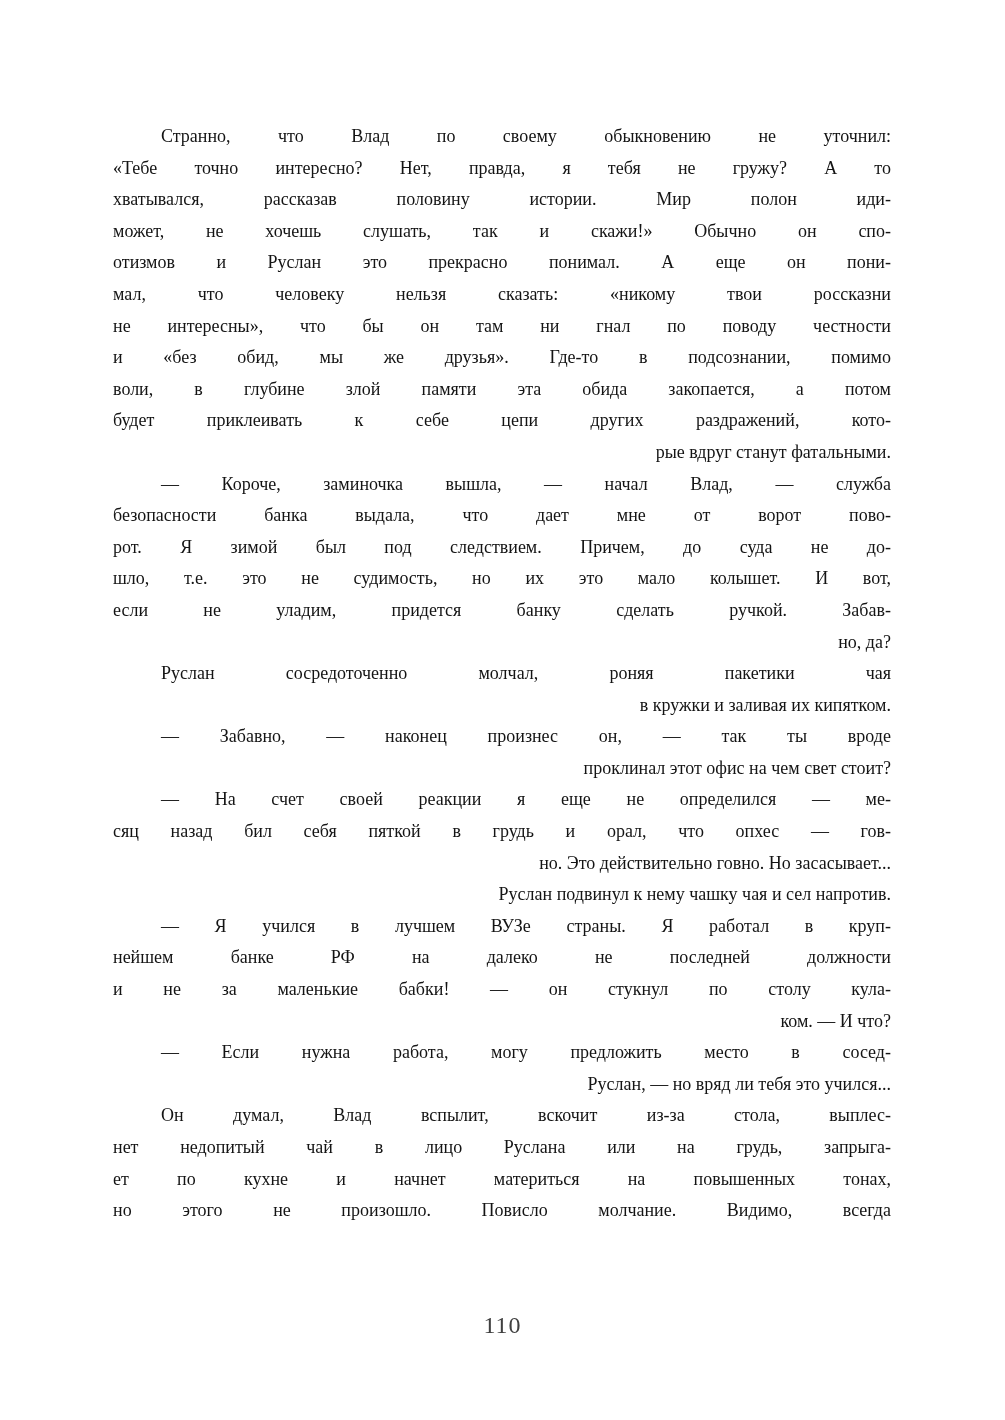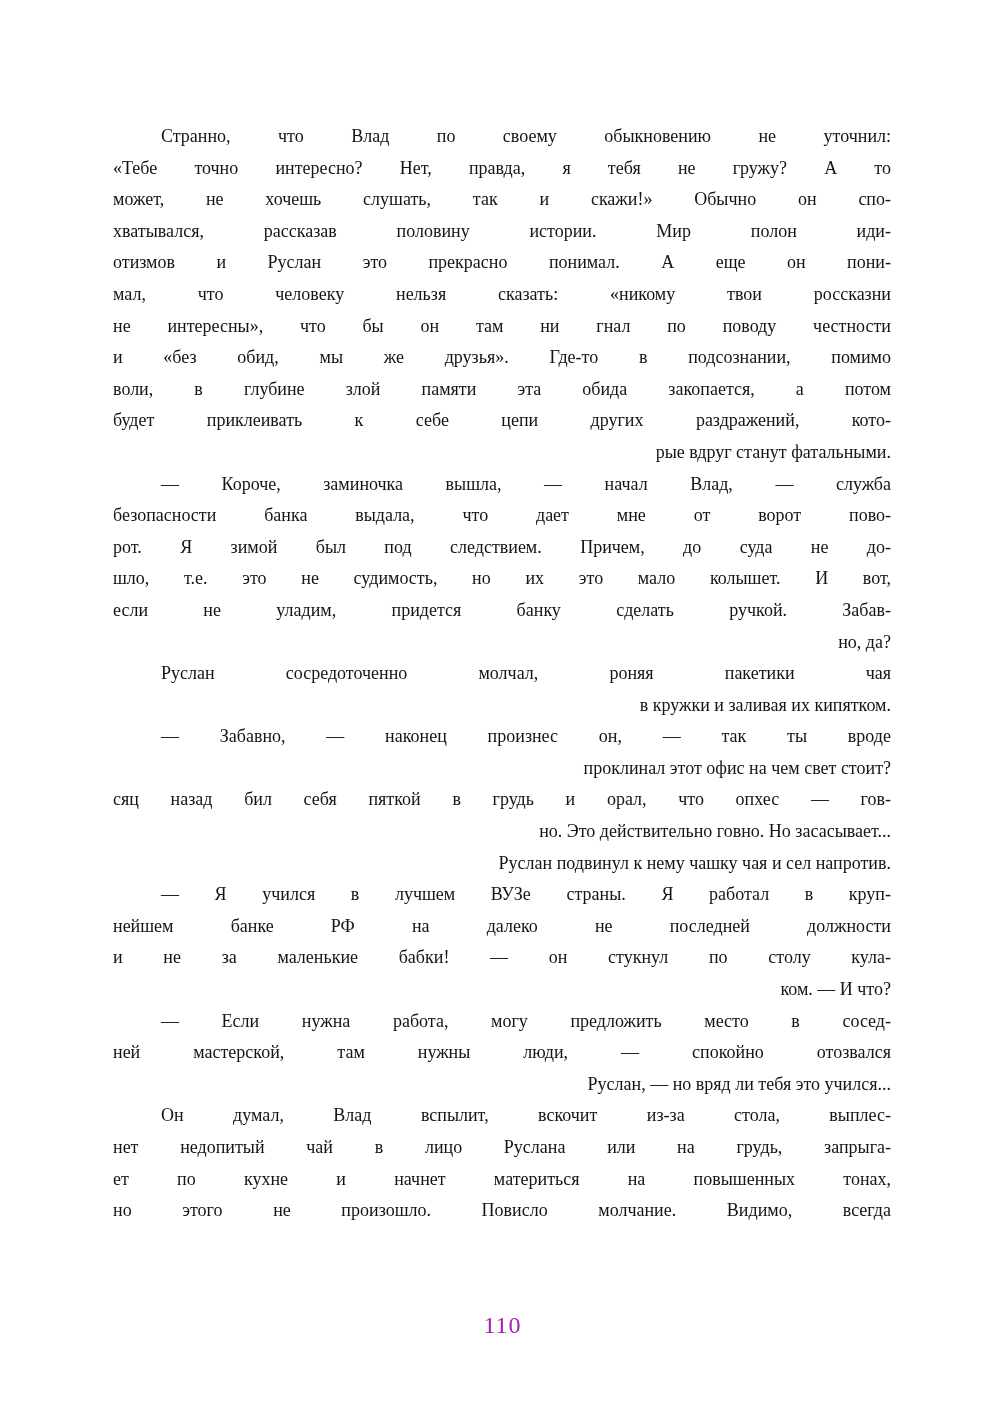--- a/index.html
+++ b/index.html
@@ -47,33 +47,33 @@
     padding-left: 48px;
   }
   .page-number {
     position: absolute;
     left: 0;
     top: 1312px;
     width: 100%;
     text-align: center;
     font-size: 24px;
     letter-spacing: 1px;
-    color: #a21caf;
+    color: #404040;
   }
 </style>
 </head>
 <body>
 
 <div class="book-page">
   <div class="text-block" id="text-block">
       <div class="paragraph">
         <div class="line j indent">Странно, что Влад по своему обыкновению не уточнил:</div>
         <div class="line j">«Тебе точно интересно? Нет, правда, я тебя не гружу? А то</div>
+        <div class="line j">хватывался, рассказав половину истории. Мир полон иди-</div>
         <div class="line j">может, не хочешь слушать, так и скажи!» Обычно он спо-</div>
-        <div class="line j">хватывался, рассказав половину истории. Мир полон иди-</div>
         <div class="line j">отизмов и Руслан это прекрасно понимал. А еще он пони-</div>
         <div class="line j">мал, что человеку нельзя сказать: «никому твои россказни</div>
         <div class="line j">не интересны», что бы он там ни гнал по поводу честности</div>
         <div class="line j">и «без обид, мы же друзья». Где-то в подсознании, помимо</div>
         <div class="line j">воли, в глубине злой памяти эта обида закопается, а потом</div>
         <div class="line j">будет приклеивать к себе цепи других раздражений, кото-</div>
         <div class="line">рые вдруг станут фатальными.</div>
       </div>
       <div class="paragraph">
         <div class="line j indent">— Короче, заминочка вышла, — начал Влад, — служба</div>
@@ -85,35 +85,35 @@
       </div>
       <div class="paragraph">
         <div class="line j indent">Руслан сосредоточенно молчал, роняя пакетики чая</div>
         <div class="line">в кружки и заливая их кипятком.</div>
       </div>
       <div class="paragraph">
         <div class="line j indent">— Забавно, — наконец произнес он, — так ты вроде</div>
         <div class="line">проклинал этот офис на чем свет стоит?</div>
       </div>
       <div class="paragraph">
+        <div class="line j indent">— На счет своей реакции я еще не определился — ме-</div>
         <div class="line j">сяц назад бил себя пяткой в грудь и орал, что опхес — гов-</div>
         <div class="line">но. Это действительно говно. Но засасывает...</div>
       </div>
       <div class="paragraph">
         <div class="line indent">Руслан подвинул к нему чашку чая и сел напротив.</div>
       </div>
       <div class="paragraph">
         <div class="line j indent">— Я учился в лучшем ВУЗе страны. Я работал в круп-</div>
         <div class="line j">нейшем банке РФ на далеко не последней должности</div>
         <div class="line j">и не за маленькие бабки! — он стукнул по столу кула-</div>
         <div class="line">ком. — И что?</div>
       </div>
       <div class="paragraph">
         <div class="line j indent">— Если нужна работа, могу предложить место в сосед-</div>
-        <div class="line j">ней мастерской, там нужны люди, — спокойно отозвался</div>
         <div class="line">Руслан, — но вряд ли тебя это учился...</div>
       </div>
       <div class="paragraph">
         <div class="line j indent">Он думал, Влад вспылит, вскочит из-за стола, выплес-</div>
         <div class="line j">нет недопитый чай в лицо Руслана или на грудь, запрыга-</div>
         <div class="line j">ет по кухне и начнет материться на повышенных тонах,</div>
         <div class="line j">но этого не произошло. Повисло молчание. Видимо, всегда</div>
       </div>
     </div>
   <div class="page-number">110</div>

